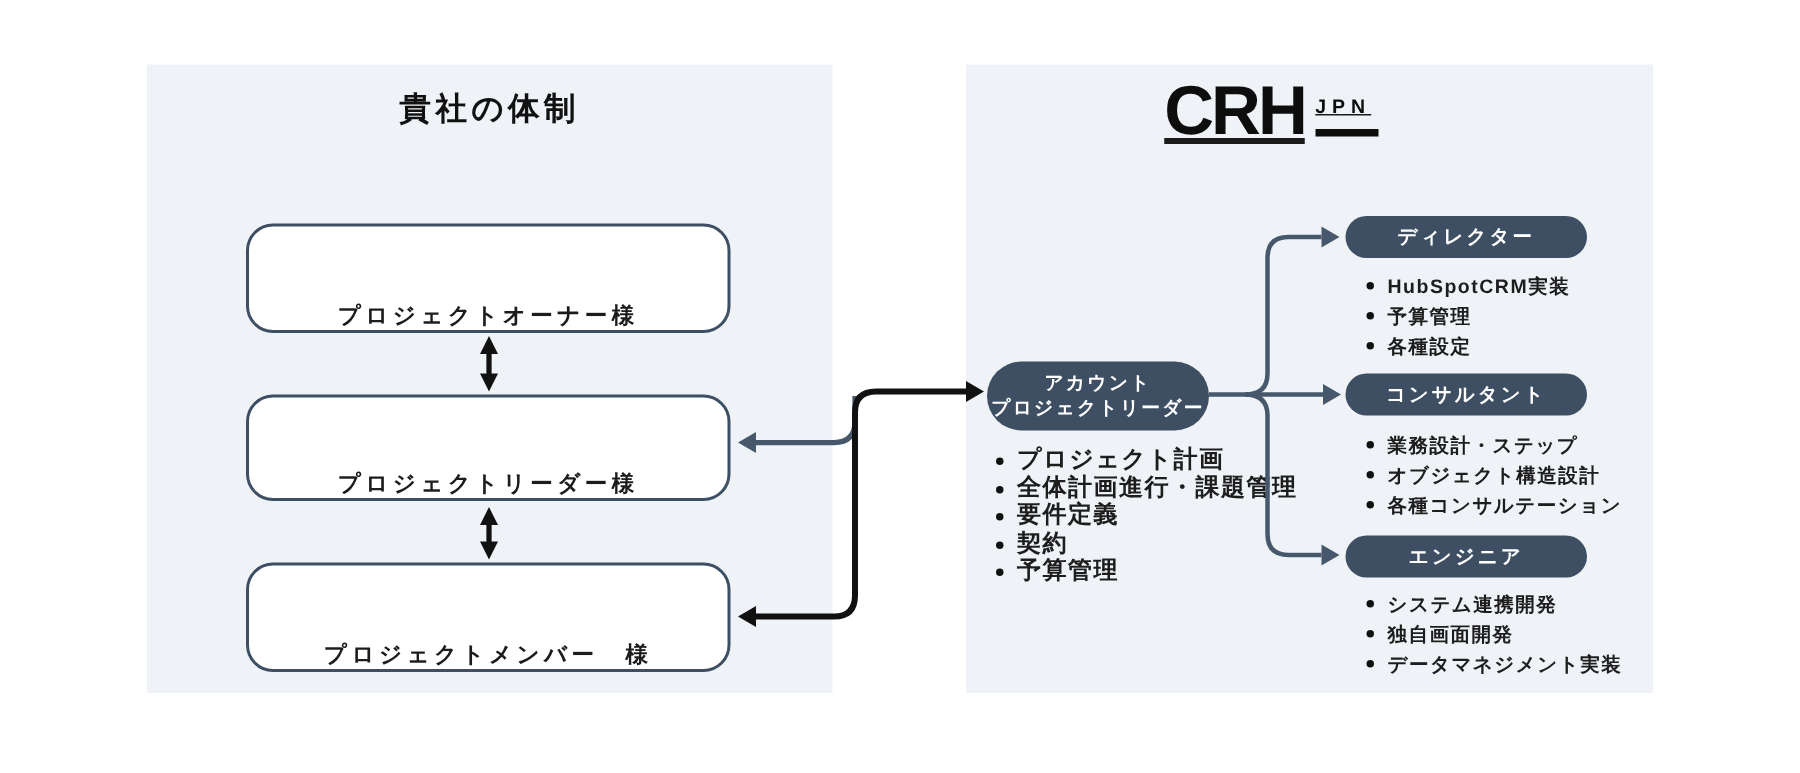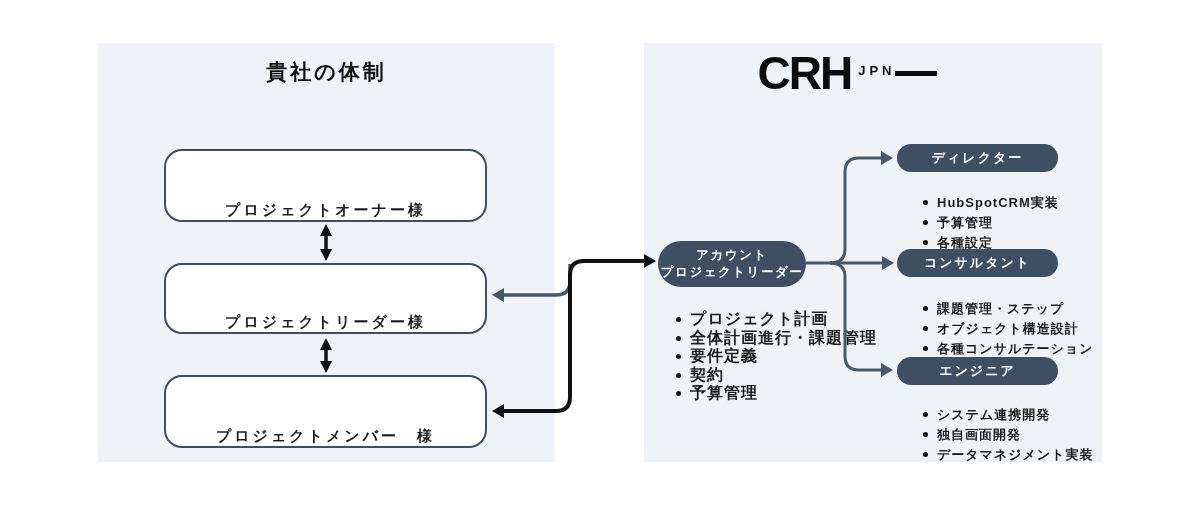--- a/index.html
+++ b/index.html
@@ -7,23 +7,23 @@
   .canvas{position:relative;width:1200px;height:515px;background:#ffffff;overflow:hidden;}
 
   .panel{position:absolute;top:43px;height:419px;background:#eff3f7;}
   .panel-left{left:98px;width:457px;}
   .panel-right{left:644px;width:458px;}
 
   .diagram-title{position:absolute;left:98px;top:58px;width:457px;text-align:center;
     font-size:21px;font-weight:bold;letter-spacing:3px;color:#111;}
 
   .logo-wrap{position:absolute;left:644px;top:54px;width:407px;display:flex;
-    justify-content:center;align-items:flex-start;}
+    justify-content:center;align-items:flex-start;text-decoration:underline;}
   .logo-main{font-size:46px;line-height:0.86;font-weight:900;letter-spacing:-2px;color:#0d0d0d;}
-  .logo-side{margin-left:7px;display:flex;flex-direction:row;align-items:flex-start;margin-top:9px;}
+  .logo-side{margin-left:7px;display:flex;flex-direction:column;align-items:flex-start;margin-top:9px;}
   .logo-sub{font-size:13px;font-weight:800;letter-spacing:4px;color:#0d0d0d;}
   .logo-bar{width:42px;height:5px;background:#0d0d0d;margin-top:8px;}
 
   .org-box{position:absolute;left:164px;width:323px;background:#ffffff;
     border:2.5px solid #3e4e63;border-radius:18px;display:flex;align-items:flex-end;
     justify-content:center;box-sizing:border-box;}
   .org-box span{font-size:15px;font-weight:bold;letter-spacing:3px;color:#1c1c1c;}
   .box-owner{top:149px;height:73px;}
   .box-leader{top:263px;height:71px;}
   .box-member{top:375px;height:73px;}
@@ -31,21 +31,21 @@
   .pill{position:absolute;background:#3e4f64;color:#ffffff;display:flex;
     flex-direction:column;align-items:center;justify-content:center;box-sizing:border-box;}
   .pill-account{left:658px;top:241px;width:148px;height:46px;border-radius:23px;
     font-size:12.5px;font-weight:bold;letter-spacing:1.5px;line-height:1.35;}
   .pill-role{left:897px;width:161px;height:28px;border-radius:14px;
     font-size:13px;font-weight:bold;letter-spacing:2px;}
   .pill-director{top:144px;}
   .pill-consultant{top:249px;}
   .pill-engineer{top:357px;}
 
-  ul.duties{list-style:none;margin:16px;padding:0;position:absolute;}
+  ul.duties{list-style:none;margin:4px;padding:0;position:absolute;}
   ul.duties li{position:relative;padding-left:16px;font-weight:bold;color:#1d1d1d;}
   ul.duties li::before{content:"";position:absolute;left:2px;top:7px;width:5px;height:5px;
     border-radius:50%;background:#111;}
   .duties-account{left:658px;top:294px;font-size:16px;}
   .duties-account li{line-height:18.6px;letter-spacing:1px;}
   .duties-role{left:905px;font-size:13px;}
   .duties-role li{line-height:20px;letter-spacing:1px;}
   .duties-director{top:177px;}
   .duties-consultant{top:283px;}
   .duties-engineer{top:389px;}
@@ -98,21 +98,21 @@
   <ul class="duties duties-role duties-director">
     <li>HubSpotCRM実装</li>
     <li>予算管理</li>
     <li>各種設定</li>
   </ul>
 
   <div class="pill pill-role pill-consultant">
     <span>コンサルタント</span>
   </div>
   <ul class="duties duties-role duties-consultant">
-    <li>課題管理・ステップ</li>
+    <li>業務設計・ステップ</li>
     <li>オブジェクト構造設計</li>
     <li>各種コンサルテーション</li>
   </ul>
 
   <div class="pill pill-role pill-engineer">
     <span>エンジニア</span>
   </div>
   <ul class="duties duties-role duties-engineer">
     <li>システム連携開発</li>
     <li>独自画面開発</li>

